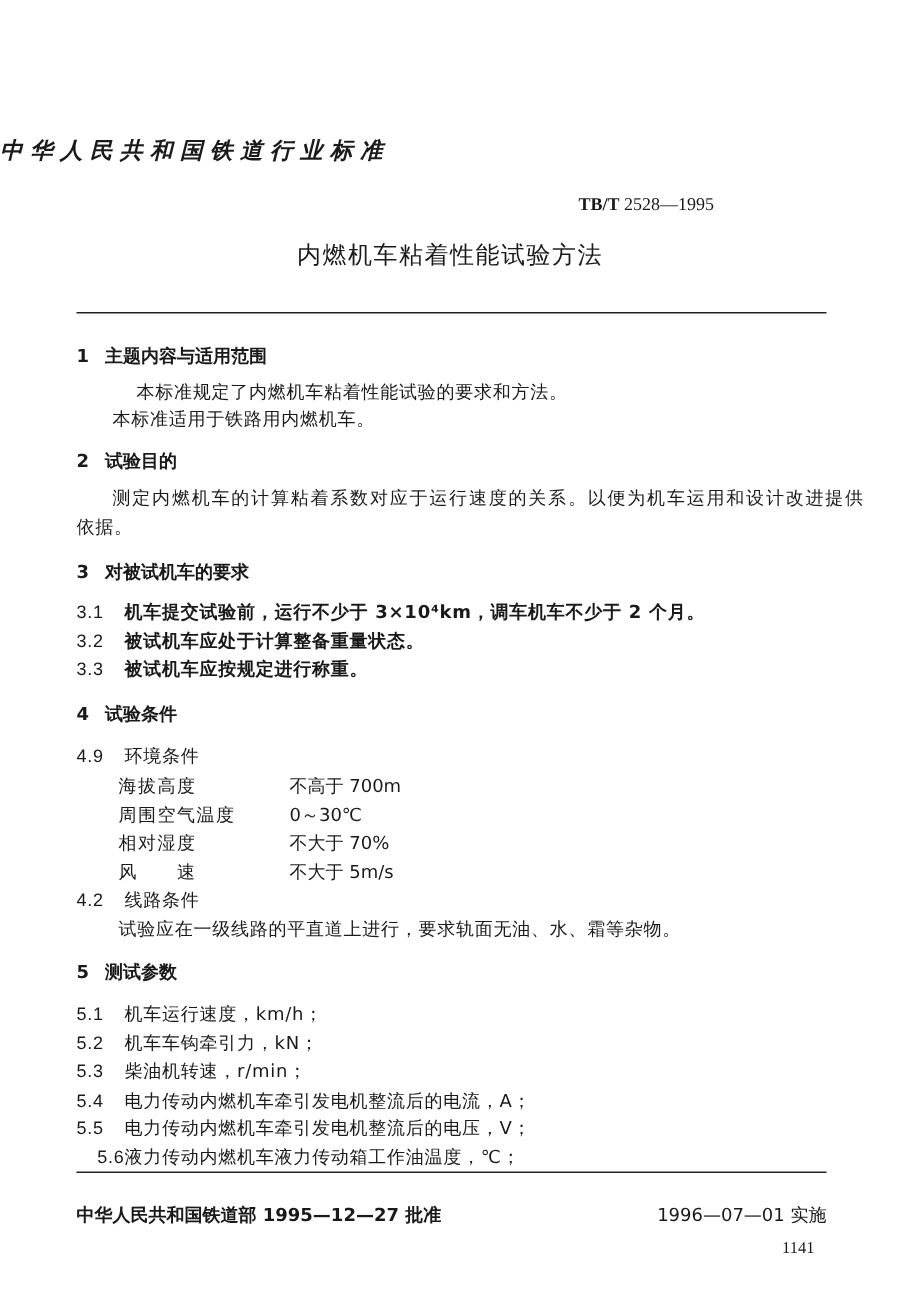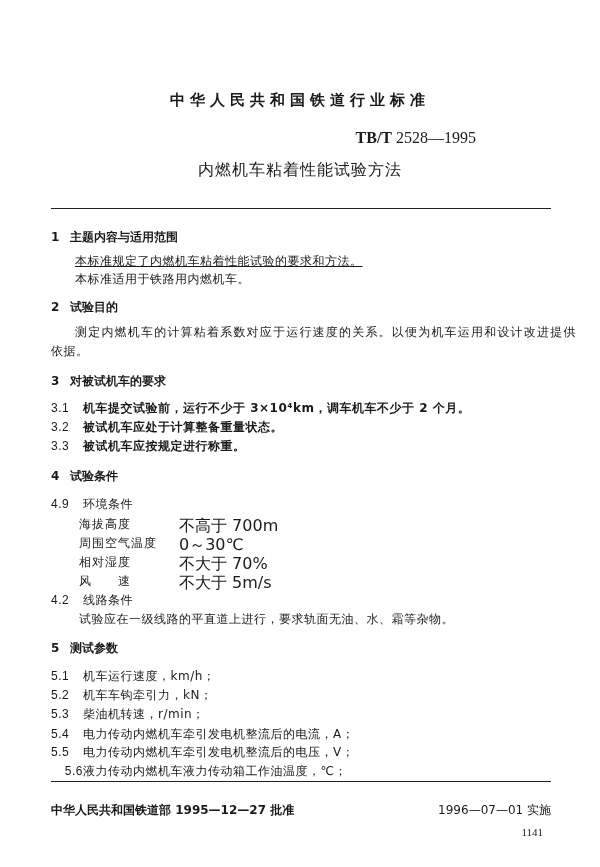--- a/index.html
+++ b/index.html
@@ -1,47 +1,47 @@
 <!DOCTYPE html>
 <html><head>
 <meta charset="utf-8">
 <style>
   html, body { margin: 0; padding: 0; background: #ffffff; }
   body {
     width: 600px; height: 867px; position: relative; overflow: hidden;
     font-family: "DejaVu Sans", sans-serif; color: #1a1a1a;
   }
   .abs { position: absolute; white-space: nowrap; }
-  .org-title { top: 91px; left: 0; width: 600px; text-align: center; font-size: 15px; font-weight: bold; letter-spacing: 5px; }
-  .std-code { top: 129px; right: 124px; font-size: 16px; font-family: "Liberation Serif", serif; }
+  .org-title { top: 91px; left: 0; width: 600px; font-size: 15px; font-weight: bold; letter-spacing: 5px; font-style: italic; }
+  .std-code { top: 129px; right: 124px; font-size: 12px; font-family: "Liberation Serif", serif; }
   .std-code b { font-weight: bold; }
   .doc-title { top: 160px; left: 0; width: 600px; text-align: center; font-size: 16px; letter-spacing: 1px; }
   .rule { position: absolute; left: 51px; width: 500px; height: 0; border-top: 1.5px solid #222; }
   .sec-head { font-size: 12px; font-weight: bold; left: 51px; }
   .sec-head .num { display: inline-block; width: 19px; }
   .para { font-size: 12px; letter-spacing: 0.5px; }
   .item { font-size: 12px; left: 51px; letter-spacing: 0.5px; }
   .item .num { display: inline-block; width: 32px; font-family: "Liberation Sans", sans-serif; }
   .cond-label { left: 79px; font-size: 12px; letter-spacing: 1px; }
-  .cond-value { left: 179px; font-size: 16px; }
+  .cond-value { left: 193px; font-size: 12px; }
   .footer-left { top: 802px; left: 51px; font-size: 12px; font-weight: bold; }
   .footer-right { top: 802px; right: 49px; font-size: 12px; }
   .page-num { top: 826px; right: 57px; font-size: 11px; font-family: "Liberation Serif", serif; }
 </style>
 </head>
 <body>
 
 <div class="abs org-title">中华人民共和国铁道行业标准</div>
 <div class="abs std-code"><b>TB/T</b> <span>2528—1995</span></div>
 <div class="abs doc-title">内燃机车粘着性能试验方法</div>
 
 <div class="rule" style="top:208px;"></div>
 
 <div class="abs sec-head" style="top:229px;"><span class="num">1</span><span>主题内容与适用范围</span></div>
-<div class="abs para" style="top:253px; left:75px;text-decoration:underline;">本标准规定了内燃机车粘着性能试验的要求和方法。</div>
+<div class="abs para" style="top:253px; left:91px;">本标准规定了内燃机车粘着性能试验的要求和方法。</div>
 <div class="abs para" style="top:271px; left:75px;">本标准适用于铁路用内燃机车。</div>
 
 <div class="abs sec-head" style="top:299px;"><span class="num">2</span><span>试验目的</span></div>
 <div class="abs para" style="top:324px; left:75px; letter-spacing:1.2px;">测定内燃机车的计算粘着系数对应于运行速度的关系。以便为机车运用和设计改进提供</div>
 <div class="abs para" style="top:343px; left:51px;">依据。</div>
 
 <div class="abs sec-head" style="top:373px;"><span class="num">3</span><span>对被试机车的要求</span></div>
 <div class="abs item" style="top:400px;"><span class="num">3.1</span><span style="font-weight:bold;">机车提交试验前，运行不少于 3×10⁴km，调车机车不少于 2 个月。</span></div>
 <div class="abs item" style="top:419px;"><span class="num">3.2</span><span style="font-weight:bold;">被试机车应处于计算整备重量状态。</span></div>
 <div class="abs item" style="top:438px;"><span class="num">3.3</span><span style="font-weight:bold;">被试机车应按规定进行称重。</span></div>

